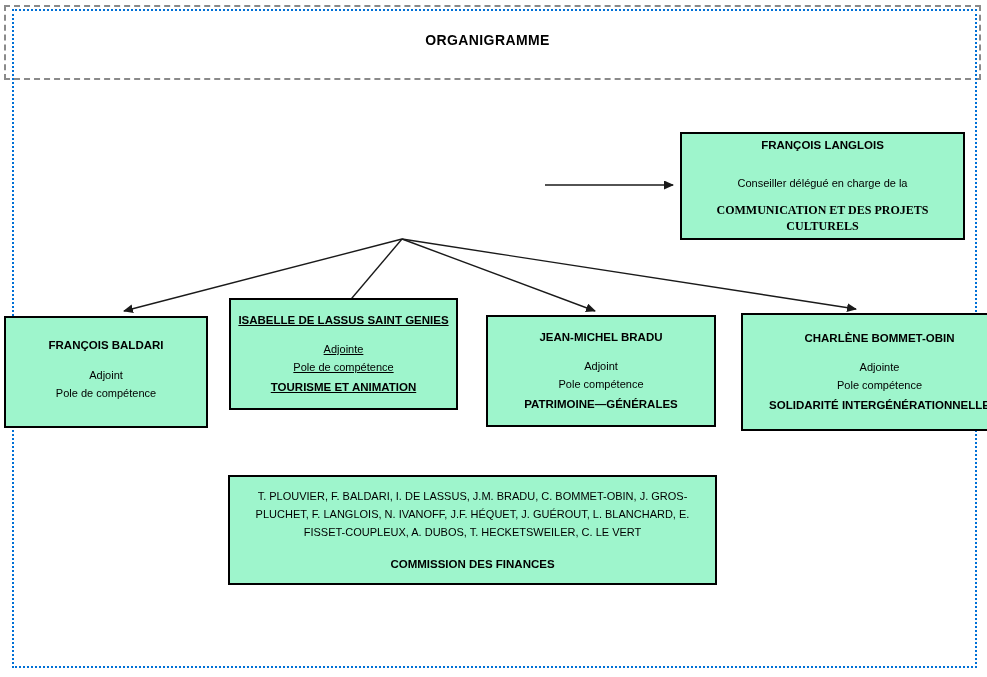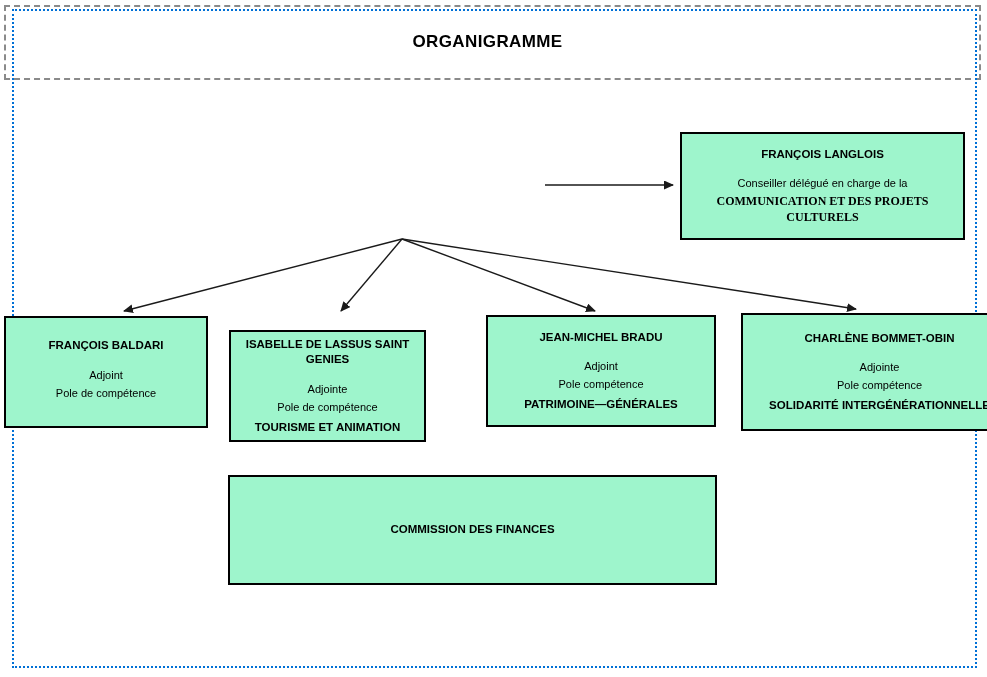--- a/index.html
+++ b/index.html
@@ -29,21 +29,21 @@
   .frame-blue {
     position: absolute;
     left: 12px; top: 9px;
     width: 965px; height: 659px;
     border: 2px dotted var(--frame-blue);
   }
   .doc-title {
     position: absolute;
     left: 0; right: 12px; top: 32px;
     text-align: center;
-    font-size: 17px;
+    font-size: 14px;
     font-weight: bold;
     letter-spacing: 0.4px;
   }
   .arrows {
     position: absolute;
     left: 0; top: 0;
     width: 987px; height: 677px;
     pointer-events: none;
   }
   .arrows line {
@@ -60,29 +60,29 @@
     justify-content: center;
     text-align: center;
     font-size: 11px;
     line-height: 1.35;
     padding: 4px 6px;
   }
   .box .name { font-weight: bold; font-size: 11.5px; }
   .box .bold-line { font-weight: bold; font-size: 11.5px; }
   .maire-box { left: 288px; top: 130px; width: 257px; height: 110px; }
   .maire-box .name { margin-bottom: 16px; }
-  .conseiller-box { left: 680px; top: 132px; width: 285px; height: 108px; }
+  .conseiller-box { left: 680px; top: 132px; width: 285px; height: 108px; justify-content: space-between; }
   .conseiller-box .name { margin-bottom: 14px; }
   .conseiller-box .subtitle { margin-bottom: 2px; }
   .conseiller-box .bold-line { font-size: 12px; font-family: Liberation Serif, serif; }
   .adjoint-box .name { margin-bottom: 14px; }
   .adjoint-box .role { margin-bottom: 3px; }
   .adjoint-box .pole-label { margin-bottom: 5px; }
   .b1 { left: 4px;   top: 316px; width: 204px; height: 112px; }
-  .b2 { left: 229px; top: 330px; width: 197px; height: 112px; }
+  .b2 { left: 229px; top: 298px; width: 229px; height: 112px; text-decoration: underline; }
   .b3 { left: 486px; top: 315px; width: 230px; height: 112px; }
   .b4 { left: 741px; top: 313px; width: 277px; height: 118px; }
   .commission-box { left: 228px; top: 475px; width: 489px; height: 110px; padding: 8px 10px; }
   .commission-box .members { line-height: 1.65; margin-bottom: 16px; }
   .commission-box .commission-title { font-weight: bold; font-size: 11.5px; }
 </style>
 </head>
 <body>
 
 <div class="page">
@@ -133,16 +133,17 @@
   </div>
 
   <div class="box adjoint-box b4">
     <div class="name">CHARLÈNE BOMMET-OBIN</div>
     <div class="role">Adjointe</div>
     <div class="pole-label">Pole compétence</div>
     <div class="bold-line">SOLIDARITÉ INTERGÉNÉRATIONNELLE</div>
   </div>
 
   <div class="box commission-box">
+    <div class="members">T. PLOUVIER, F. BALDARI, I. DE LASSUS, J.M. BRADU, C. BOMMET-OBIN, J. GROS-PLUCHET, F. LANGLOIS, N. IVANOFF, J.F. HÉQUET, J. GUÉROUT, L. BLANCHARD, E. FISSET-COUPLEUX, A. DUBOS, T. HECKETSWEILER, C. LE VERT</div>
     <div class="commission-title">COMMISSION DES FINANCES</div>
   </div>
 
 </div>
 
 </body></html>

